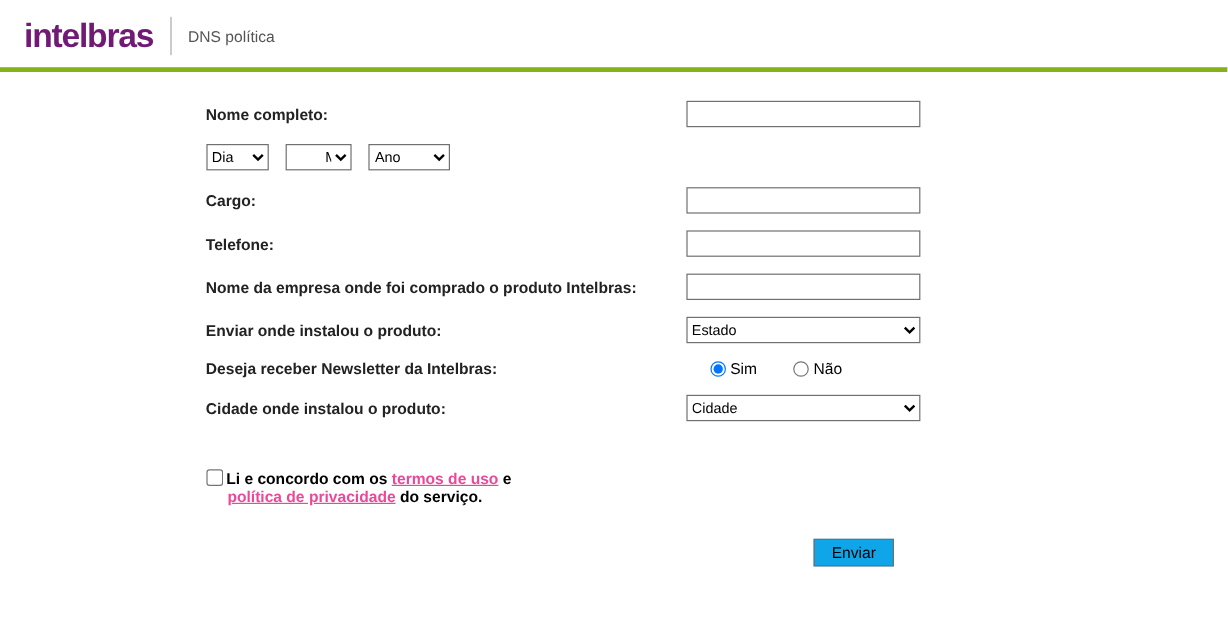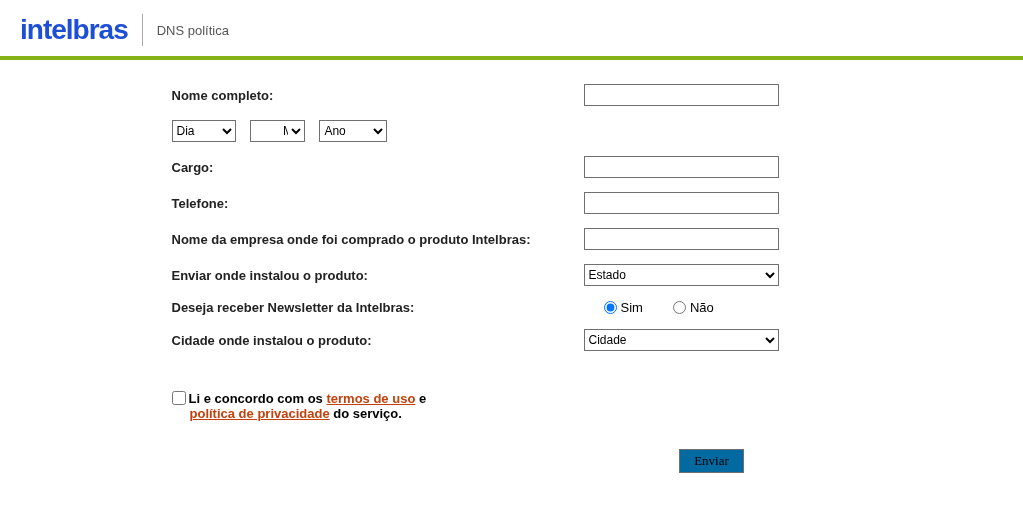--- a/index.html
+++ b/index.html
@@ -11,21 +11,21 @@
     .header {
       display: flex;
       align-items: center;
       padding: 14px 20px 10px 20px;
       border-bottom: 4px solid #85b217;
     }
     .logo {
       font-family: Arial, sans-serif;
       font-size: 28px;
       font-weight: bold;
-      color: #1d4ed8;
+      color: #701a75;
       letter-spacing: -1px;
       display: flex;
       align-items: center;
     }
     .logo-text { display: inline-block; }
     .divider {
       width: 1px;
       height: 32px;
       background: #aaa;
       margin: 0 14px;
@@ -39,21 +39,20 @@
       display: flex;
       justify-content: center;
     }
     .form-table {
       width: 680px;
     }
     .form-row {
       display: flex;
       align-items: center;
       margin-bottom: 14px;
-      gap: 12px;
     }
     .form-label {
       flex: 0 0 400px;
       font-size: 13px;
       font-weight: bold;
       color: #222;
       text-align: left;
     }
     .form-field {
       flex: 1;
@@ -65,21 +64,21 @@
       font-size: 12px;
       padding: 1px 3px;
       background: #fff;
     }
     select {
       font-size: 12px;
       height: 22px;
       border: 1px solid #707070;
       background: #fff;
     }
-    .select-small { width: 64px; margin-right: 10px; }
+    .select-small { width: 52px; margin-right: 10px; }
     .select-medium { width: 55px; margin-right: 10px; padding-left: 28px; }
     .select-year { width: 68px; }
     .select-wide { width: 195px; }
     .radio-group {
       display: flex;
       gap: 30px;
       padding-left: 20px;
     }
     .radio-group label {
       font-size: 13px;
@@ -96,38 +95,37 @@
       padding-left: 0;
     }
     .terms-row input[type="checkbox"]{
       margin-right: 3px;
       width: 14px;
       height: 14px;
       vertical-align: text-top;
       border: 1px solid #707070;
     }
     .terms-row a {
-      color: #c2410c;
+      color: #ec4899;
       text-align: center;
     }
     .terms-line2 {
       padding-left: 18px;
     }
     .submit-row {
       text-align: center;
       margin-top: 28px;
       padding-left: 400px;
     }
     button.submit {
       font-size: 13px;
       padding: 3px 14px;
       border: 1px solid #707070;
-      background: #0369a1;
+      background: #0ea5e9;
       cursor: pointer;
-      font-family: Liberation Serif, serif;
     }
   </style>
 </head>
 <body>
 
 <div class="header">
   <div class="logo">
     <span class="logo-text">intelbras</span>
   </div>
   <div class="divider"></div>

